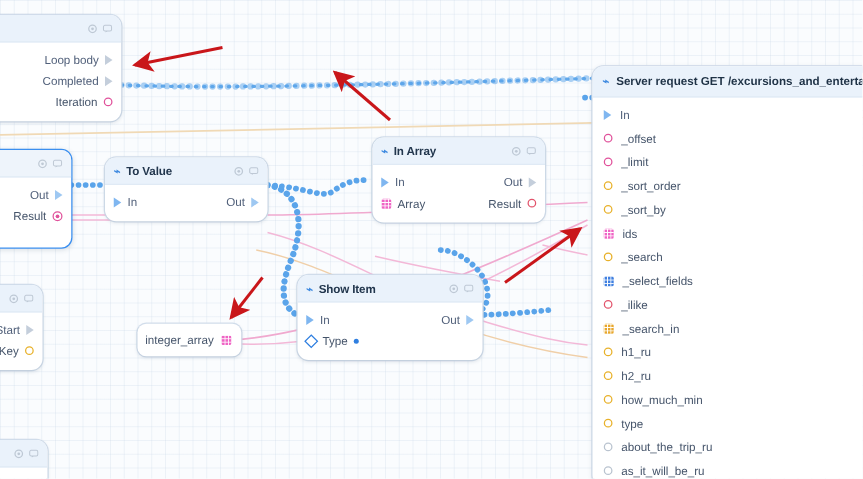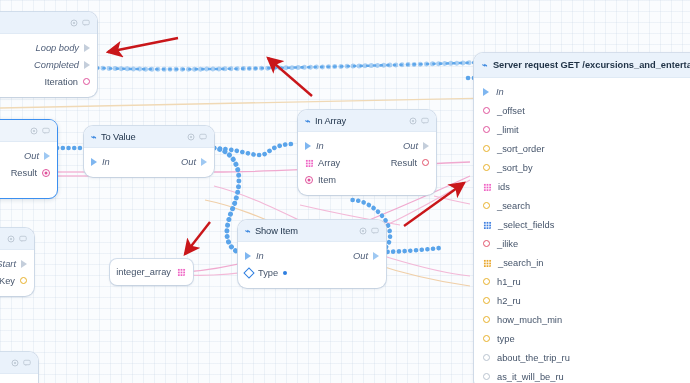--- a/index.html
+++ b/index.html
@@ -33,35 +33,35 @@
     border:1.6px solid #3b8ff0;
   }
   .nhead{
     display:flex;align-items:center;gap:5px;
     background:#eaf2fb;
     padding:4px 7px 4px 7px;
     height:13px;
     border-bottom:1px solid #e0eaf5;
   }
   .nhead .ttl{
-    font-size:9.3px;font-weight:normal;color:#22364d;white-space:nowrap;
+    font-size:9.3px;font-weight:bold;color:#22364d;white-space:nowrap;
     letter-spacing:-0.1px;
   }
   .nhead.blank{justify-content:flex-end;}
   .hicons{margin-left:auto;display:flex;gap:4px;align-items:center;}
   .hic{width:8px;height:8px;opacity:.55;}
   .body{padding:5px 7px 7px 7px;}
   .row{
     display:flex;align-items:center;height:17px;justify-content:space-between;
     white-space:nowrap;
   }
   .pl{display:flex;align-items:center;gap:5px;}
   .pr{display:flex;align-items:center;gap:5px;justify-content:flex-end;}
   .lbl{font-size:9.3px;color:#45546a;}
-  .lbl.it{font-style:italic;color:#51607a;}
+  .lbl.it{color:#51607a;}
 
   
   .p{display:inline-block;flex:0 0 auto;}
   .p.circ{width:7px;height:7px;border-radius:50%;border:1.4px solid #e0529b;box-sizing:border-box;}
   .p.circ.y{border-color:#e8b12a;}
   .p.circ.r{border-color:#e2536b;}
   .p.circ.g{border-color:#b9c3cf;}
   .p.dot{width:8px;height:8px;border-radius:50%;border:1.6px solid #e0529b;box-sizing:border-box;position:relative;}
   .p.dot:after{content:"";position:absolute;left:50%;top:50%;width:3px;height:3px;border-radius:50%;background:#e0529b;transform:translate(-50%,-50%);}
   .p.dot.y{border-color:#e8a62a;}
@@ -264,26 +264,20 @@
       <div class="row">
         <span class="pl">
           <span class="p grid"></span>
           <span class="lbl">Array</span>
         </span>
         <span class="pr">
           <span class="lbl">Result</span>
           <span class="p circ r"></span>
         </span>
       </div>
-      <div class="row">
-        <span class="pl">
-          <span class="p dot"></span>
-          <span class="lbl">Item</span>
-        </span>
-      </div>
     </div>
   </div>
 
   <div class="node" style="left:238px;top:220px;width:148px;">
     <div class="nhead">
       <span class="icon-fx">⌁</span>
       <span class="ttl">Show Item</span>
       <span class="hicons">
         <svg class="hic" viewBox="0 0 16 16">
             <circle cx="8" cy="8" r="6" fill="none" stroke="#9aa7b6" stroke-width="2"></circle>

